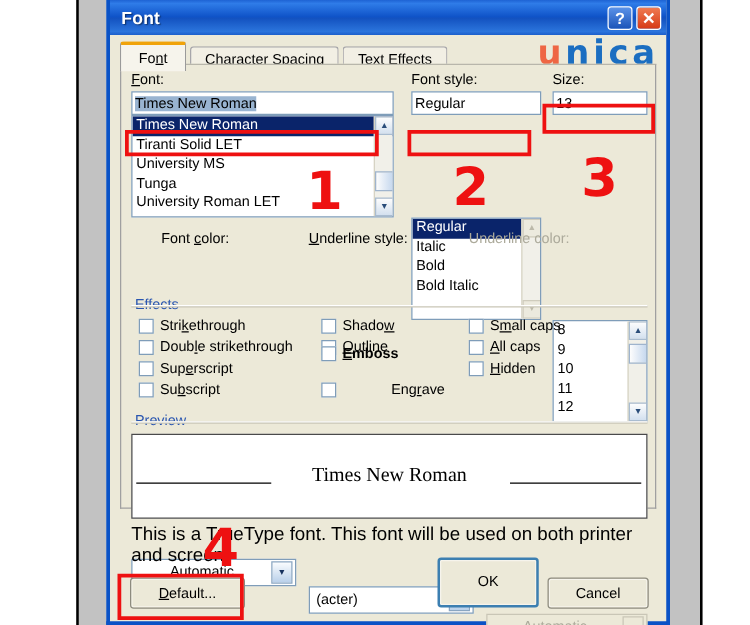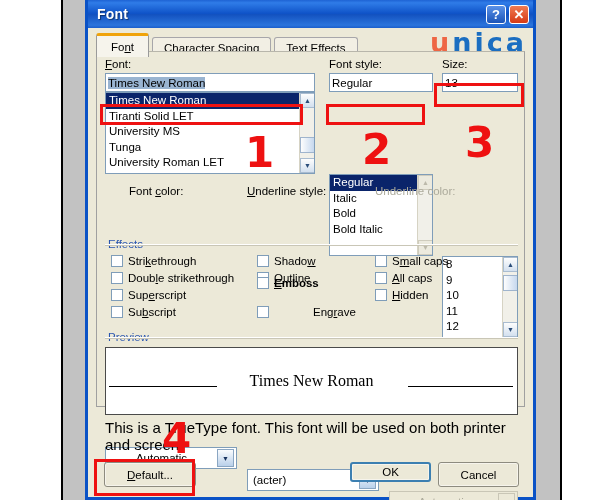--- a/index.html
+++ b/index.html
@@ -297,21 +297,21 @@
       </div>
       <div class="prev-rule" style="left:12px;top:334px;width:108px;"></div>
       <div class="prev-rule" style="left:311px;top:334px;width:105px;"></div>
 
       <div class="prev-note" style="left:8px;top:367px;">This is a TrueType font. This font will be used on both printer and screen.</div>
     </div>
 
     <div class="btn" style="left:16px;top:462px;width:92px;height:25px;">
         <span><u>D</u>efault...</span>
       </div>
-    <div class="btn def" style="left:262px;top:462px;width:81px;height:20px;">OK</div>
+    <div class="btn def" style="left:262px;top:446px;width:81px;height:40px;">OK</div>
     <div class="btn" style="left:350px;top:462px;width:81px;height:25px;">Cancel</div>
 
   </div>
 
   <div class="redbox" style="left:100px;top:104px;width:203px;height:21px;"></div>
   <div class="rednum" style="left:245px;top:128px;font-size:42px;">1</div>
 
   <div class="redbox" style="left:326px;top:104px;width:99px;height:21px;"></div>
   <div class="rednum" style="left:362px;top:125px;font-size:42px;">2</div>
 

